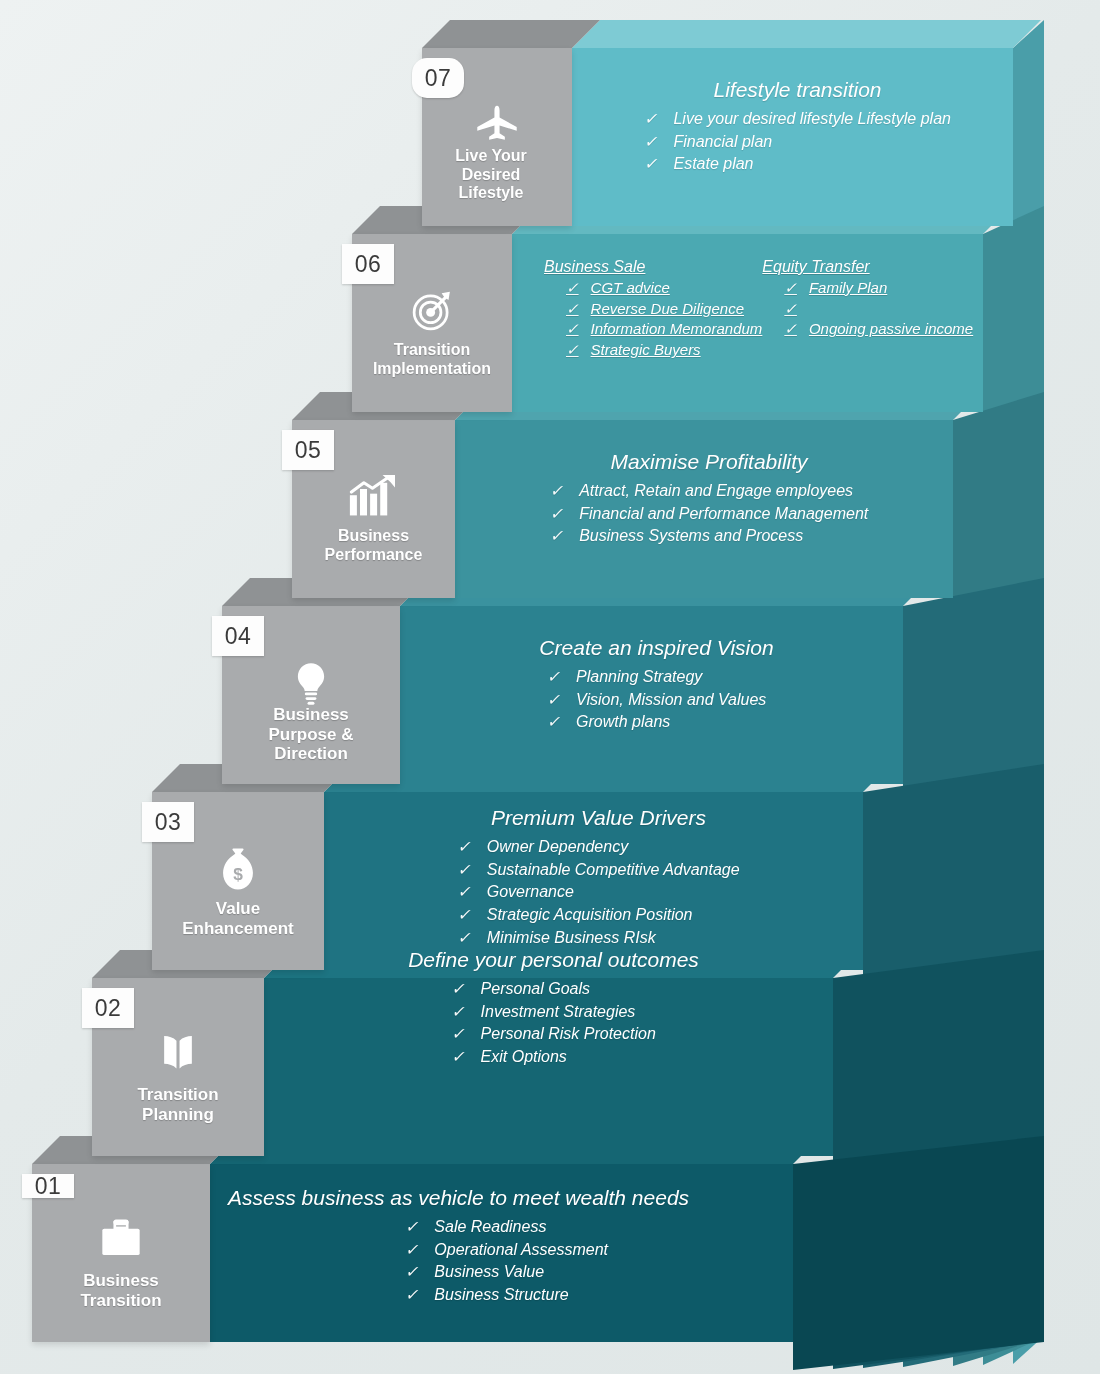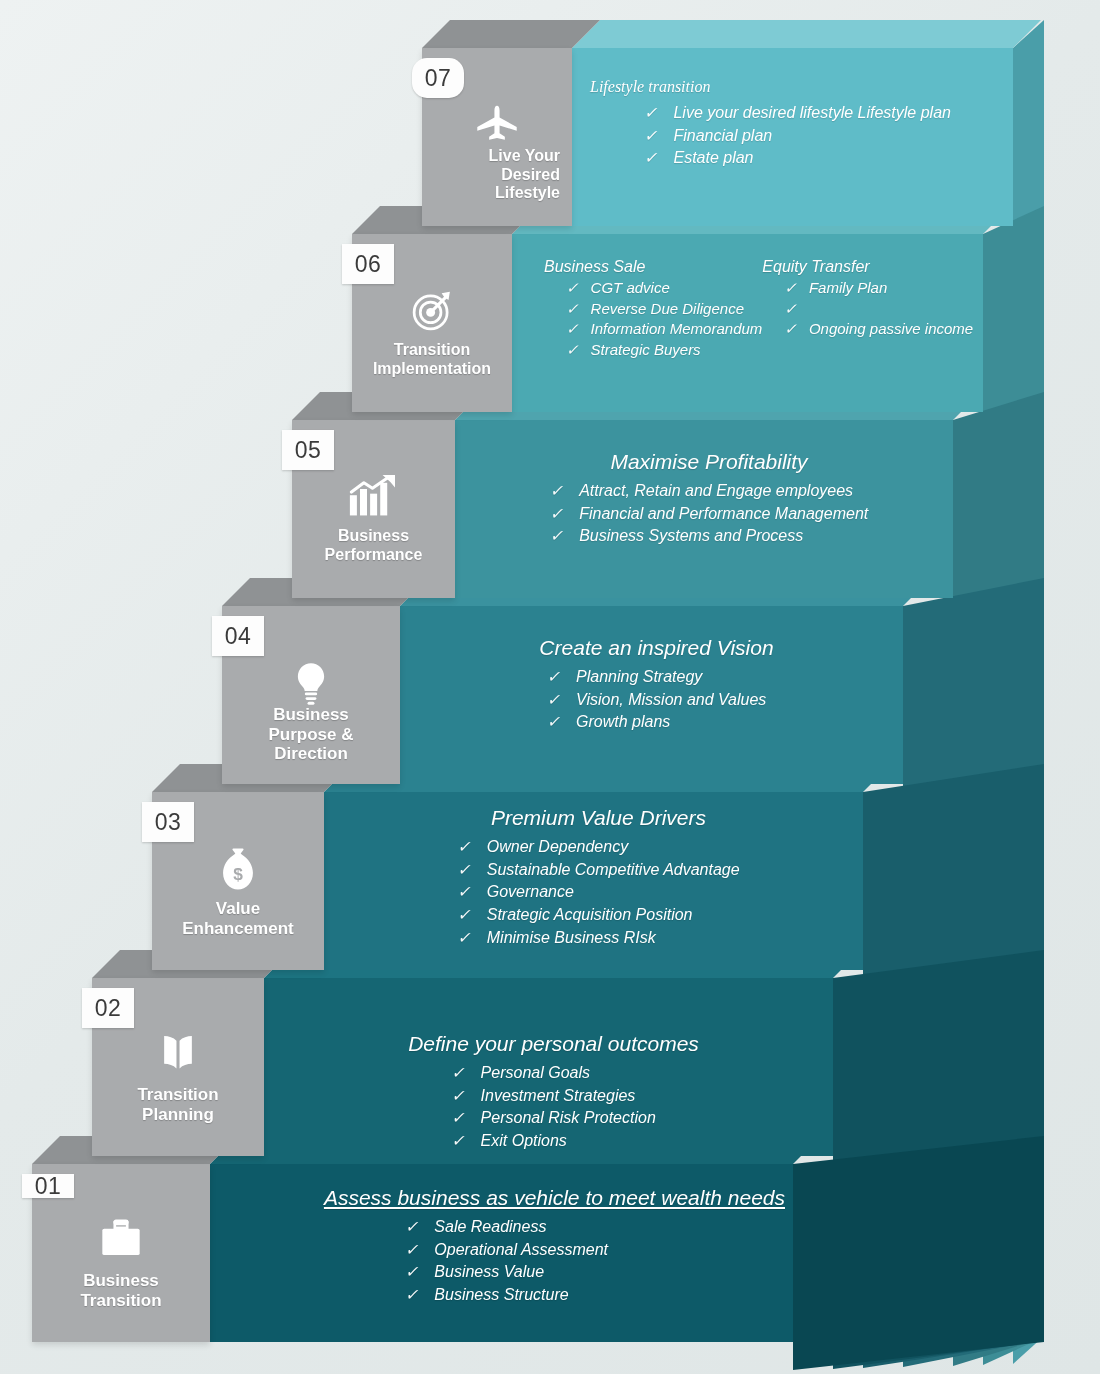--- a/index.html
+++ b/index.html
@@ -112,21 +112,21 @@
         <rect x="19" y="2" width="16" height="4" rx="1.5" fill="none" stroke="#ffffff" stroke-width="3.4"></rect>
         <rect x="19" y="4" width="16" height="7" fill="none" stroke="#ffffff" stroke-width="3.4"></rect>
         <rect x="3" y="12" width="48" height="34" rx="2.5" fill="#ffffff"></rect>
       </svg>
     </div>
     <div class="greylabel" style="left: 32px; width: 178px; font-size: 17px; top: 1271px;">
       <div>Business</div>
       <div>Transition</div>
     </div>
     <div class="content" style="left: 228px; width: 557px; top: 1186px;">
-      <div class="c-title" style="font-size: 21px; text-align: right; text-decoration: underline;">Assess business as vehicle to meet wealth needs</div>
+      <div class="c-title" style="font-size: 21px; text-align: left;">Assess business as vehicle to meet wealth needs</div>
       <div style="text-align: center;"><ul class="c-list" style="margin-top: 6px; display: inline-block; margin-left: auto; margin-right: auto; text-align: left;"><li style="font-size: 16px; line-height: 1.42;">
             <span class="tick">✓</span>
             <span>Sale Readiness</span>
           </li><li style="font-size: 16px; line-height: 1.42;">
             <span class="tick">✓</span>
             <span>Operational Assessment</span>
           </li><li style="font-size: 16px; line-height: 1.42;">
             <span class="tick">✓</span>
             <span>Business Value</span>
           </li><li style="font-size: 16px; line-height: 1.42;">
@@ -146,21 +146,21 @@
     <div class="icon-wrap" style="left: 92px; width: 172px; top: 1033px;">
       <svg width="40" height="40" viewBox="0 0 52 52">
         <path fill="#ffffff" d="M24 10c-4-4-10-6-16-6v36c6 0 12 2 16 6z"></path>
         <path fill="#ffffff" d="M28 10c4-4 10-6 16-6v36c-6 0-12 2-16 6z"></path>
       </svg>
     </div>
     <div class="greylabel" style="left: 92px; width: 172px; font-size: 17px; top: 1085px;">
       <div>Transition</div>
       <div>Planning</div>
     </div>
-    <div class="content" style="left: 282px; width: 543px; top: 1032px;">
+    <div class="content" style="left: 282px; width: 543px; top: 948px;">
       <div class="c-title" style="font-size: 21px; text-align: center;">Define your personal outcomes</div>
       <div style="text-align: center;"><ul class="c-list" style="margin-top: 6px; display: inline-block; margin-left: auto; margin-right: auto; text-align: left;"><li style="font-size: 16px; line-height: 1.42;">
             <span class="tick">✓</span>
             <span>Personal Goals</span>
           </li><li style="font-size: 16px; line-height: 1.42;">
             <span class="tick">✓</span>
             <span>Investment Strategies</span>
           </li><li style="font-size: 16px; line-height: 1.42;">
             <span class="tick">✓</span>
             <span>Personal Risk Protection</span>
@@ -294,21 +294,21 @@
         <circle cx="30" cy="34" r="6.5" fill="#ffffff"></circle>
         <path d="M30 34 L54 10" stroke="#ffffff" stroke-width="4.5" stroke-linecap="round" fill="none"></path>
         <path fill="#ffffff" d="M46 6 L58 4 L56 16 L50 12 z"></path>
       </svg>
     </div>
     <div class="greylabel" style="left: 352px; width: 160px; font-size: 16px; top: 341px;">
       <div>Transition</div>
       <div>Implementation</div>
     </div>
     <div class="content" style="left: 530px; width: 445px; top: 250px;">
-      <div class="cols" style="margin-top: 8px;">
+      <div class="cols" style="margin-top: 8px; text-decoration: underline;">
         <div style="width: 240px; margin-left: 14px;">
           <div class="subhead" style="font-size: 16px;">Business Sale</div>
           <ul class="c-list" style="margin-left: 22px;">
             <li style="font-size: 15px; line-height: 1.38;">
               <span class="tick" style="margin-right: 12px;">✓</span>
               <span>CGT advice</span>
             </li>
             <li style="font-size: 15px; line-height: 1.38;">
               <span class="tick" style="margin-right: 12px;">✓</span>
               <span>Reverse Due Diligence</span>
@@ -348,27 +348,27 @@
     <svg width="1100" height="1374" style="position: absolute; left: 0px; top: 0px; pointer-events: none;">
       <polygon points="422,48 450,20 600,20 572,48" fill="#8f9294"></polygon>
     </svg>
     <div class="grey-face" style="left: 422px; top: 48px; width: 150px; height: 178px; background: rgb(169, 171, 173); box-shadow: rgba(0, 0, 0, 0.12) 0px 3px 6px;"></div>
     <div class="badge" style="left: 412px; top: 58px; width: 52px; height: 40px; border-radius: 15px;">07</div>
     <div class="icon-wrap" style="left: 422px; width: 150px; top: 103px;">
       <svg width="46" height="40" viewBox="0 0 64 56">
         <path fill="#ffffff" d="M32 4c2.2 0 3.6 2.4 3.6 6.6v9.6l24 13.4v5.2l-24-7.2v10.6l7.4 5.2v4.2L32 49l-11 2.6v-4.2l7.4-5.2V31.6l-24 7.2v-5.2l24-13.4v-9.6C28.4 6.4 29.8 4 32 4z"></path>
       </svg>
     </div>
-    <div class="greylabel" style="left: 422px; width: 138px; font-size: 16px; top: 147px; text-align: right;">
+    <div class="greylabel" style="left: 422px; width: 138px; font-size: 16px; top: 147px;">
       <div>Live Your</div>
       <div>Desired</div>
       <div>Lifestyle</div>
     </div>
     <div class="content" style="left: 590px; width: 415px; top: 78px;">
-      <div class="c-title" style="font-size: 16px;  font-family: Liberation Serif, serif;">Lifestyle transition</div>
+      <div class="c-title" style="font-size: 21px; text-align: center;">Lifestyle transition</div>
       <div style="text-align: center;"><ul class="c-list" style="margin-top: 6px; display: inline-block; margin-left: auto; margin-right: auto; text-align: left;"><li style="font-size: 16px; line-height: 1.42;">
             <span class="tick">✓</span>
             <span>Live your desired lifestyle Lifestyle plan</span>
           </li><li style="font-size: 16px; line-height: 1.42;">
             <span class="tick">✓</span>
             <span>Financial plan</span>
           </li><li style="font-size: 16px; line-height: 1.42;">
             <span class="tick">✓</span>
             <span>Estate plan</span>
           </li></ul></div>

